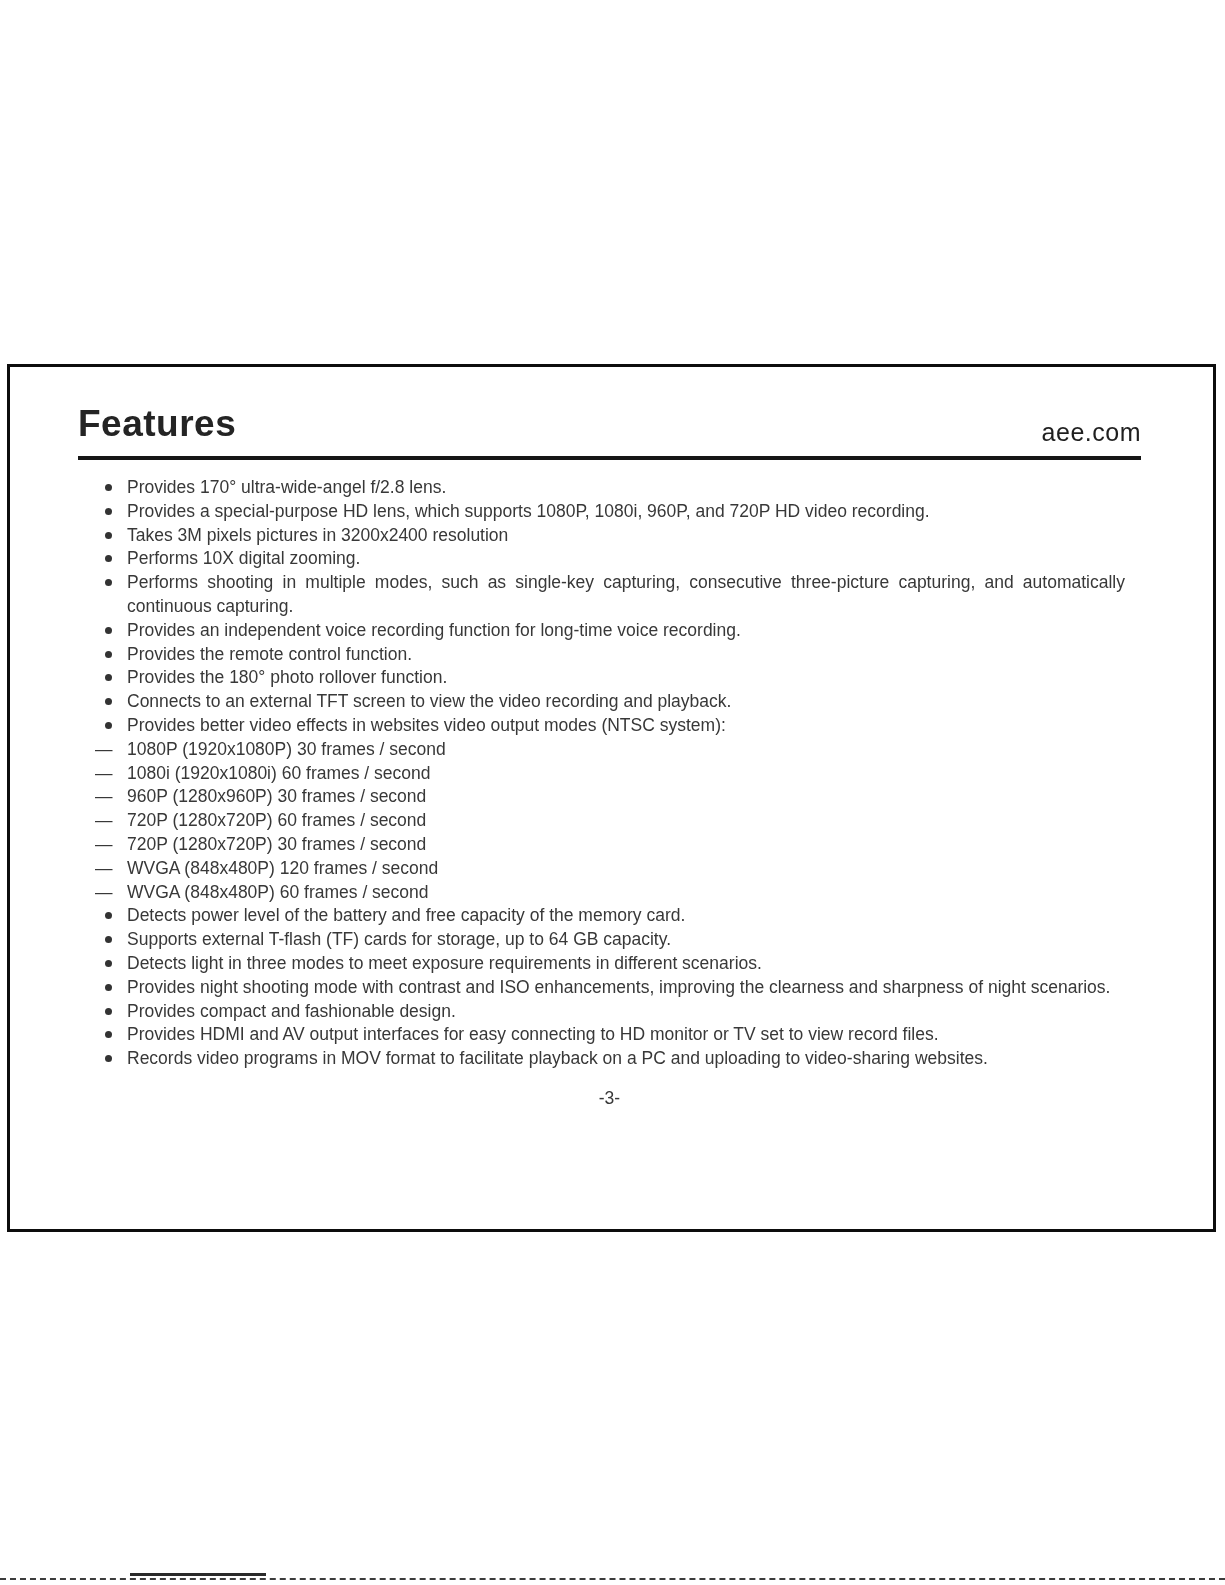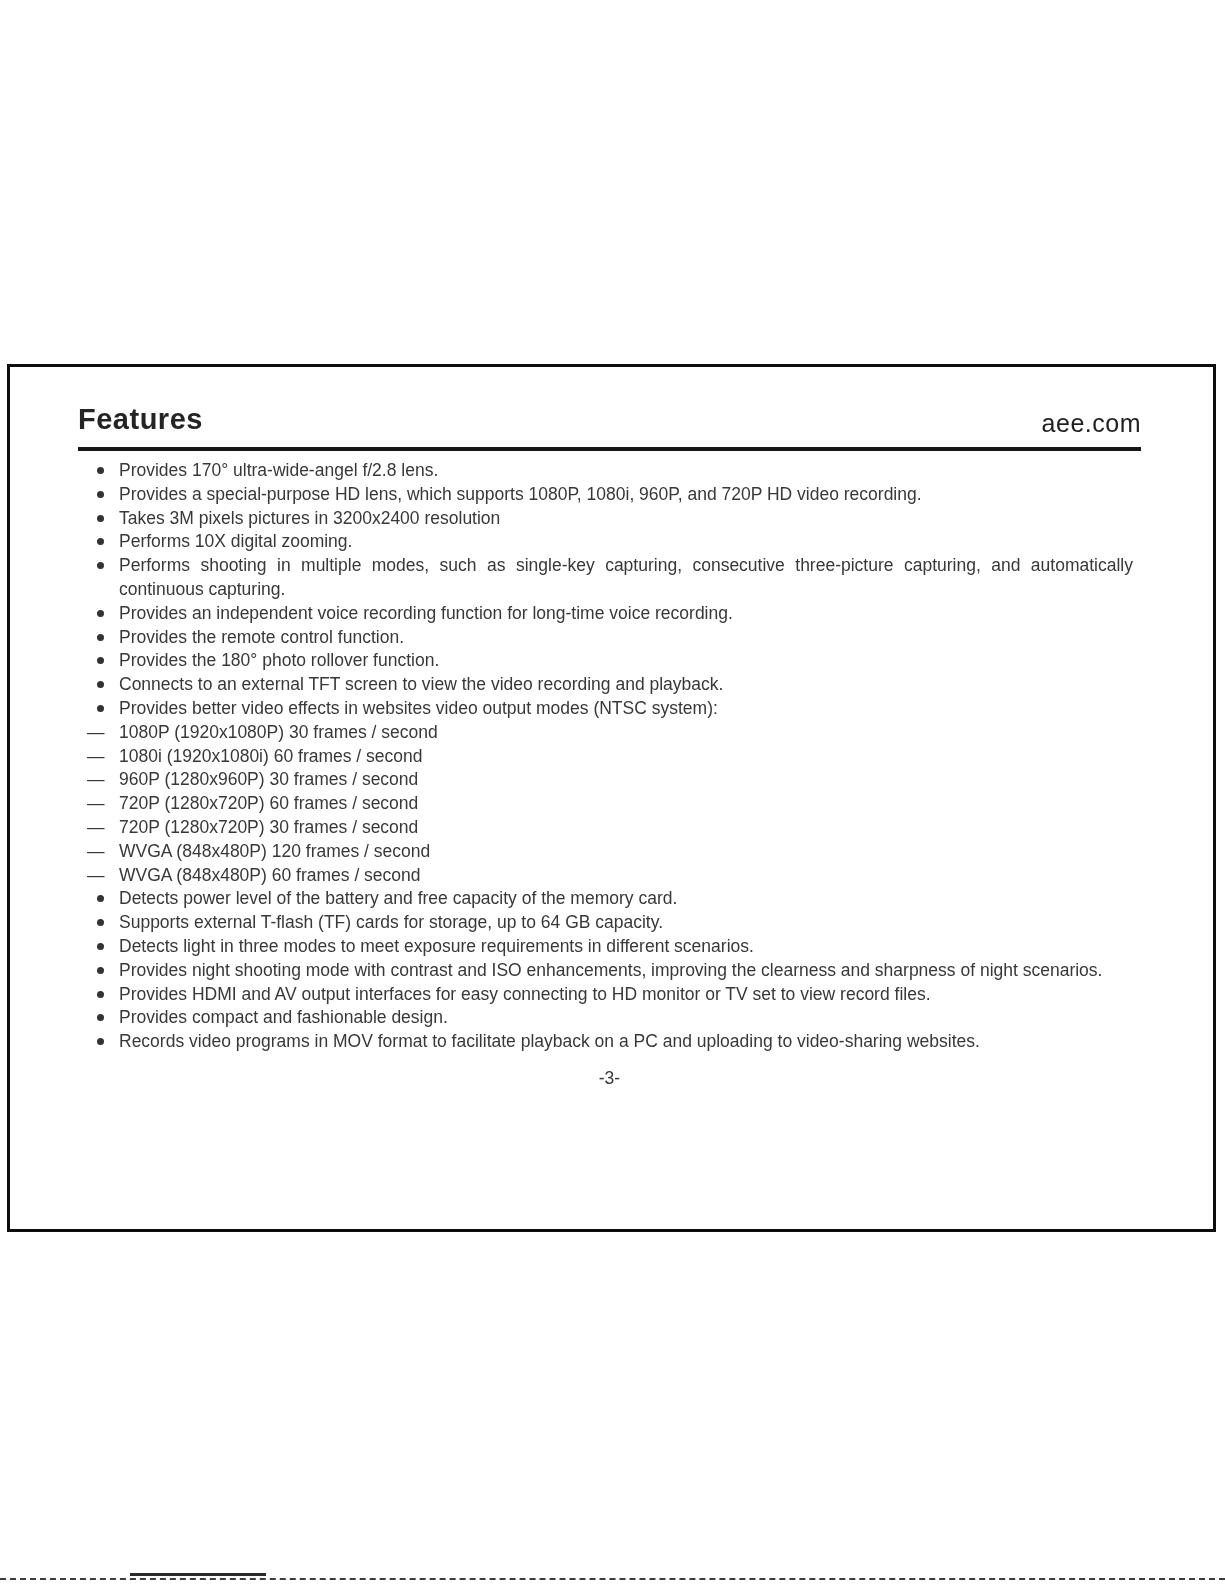--- a/index.html
+++ b/index.html
@@ -26,21 +26,21 @@
     border: 3px solid #0d0d0d;
     background: #ffffff;
     padding: 36px 72px 0 68px;
   }
   .header-row {
     display: flex;
     justify-content: space-between;
     align-items: flex-end;
   }
   .doc-title {
-    font-size: 29px;
+    font-size: 37px;
     font-weight: bold;
     color: #242424;
     letter-spacing: 0.5px;
   }
   .brand {
     font-size: 25px;
     font-weight: 400;
     color: #1f1f1f;
     letter-spacing: 0.5px;
     line-height: 1;
@@ -51,21 +51,21 @@
     background: #161616;
     width: 100%;
   }
   .intro {
     margin-top: 16px;
     font-size: 17.5px;
     line-height: 23.8px;
   }
   ul.features-list {
     list-style: none;
-    margin: 8px;
+    margin: 16px;
     padding: 0;
   }
   .feature-item {
     position: relative;
     padding-left: 33px;
     font-size: 17.5px;
     line-height: 23.8px;
   }
   .feature-item .text {
     display: block;
@@ -226,26 +226,26 @@
           <span class="text">Detects light in three modes to meet exposure requirements in different scenarios.</span>
         </li>
         <li class="feature-item bullet">
           <span class="marker-dot"></span>
           <span class="marker"></span>
           <span class="text">Provides night shooting mode with contrast and ISO enhancements, improving the clearness and sharpness of night scenarios.</span>
         </li>
         <li class="feature-item bullet">
           <span class="marker-dot"></span>
           <span class="marker"></span>
+          <span class="text">Provides compact and fashionable design.</span>
+        </li>
+        <li class="feature-item bullet">
+          <span class="marker-dot"></span>
+          <span class="marker"></span>
           <span class="text">Provides HDMI and AV output interfaces for easy connecting to HD monitor or TV set to view record files.</span>
-        </li>
-        <li class="feature-item bullet">
-          <span class="marker-dot"></span>
-          <span class="marker"></span>
-          <span class="text">Provides compact and fashionable design.</span>
         </li>
         <li class="feature-item bullet">
           <span class="marker-dot"></span>
           <span class="marker"></span>
           <span class="text">Records video programs in MOV format to facilitate playback on a PC and uploading to video-sharing websites.</span>
         </li>
       </ul>
 
     <div class="page-number">-3-</div>
 

